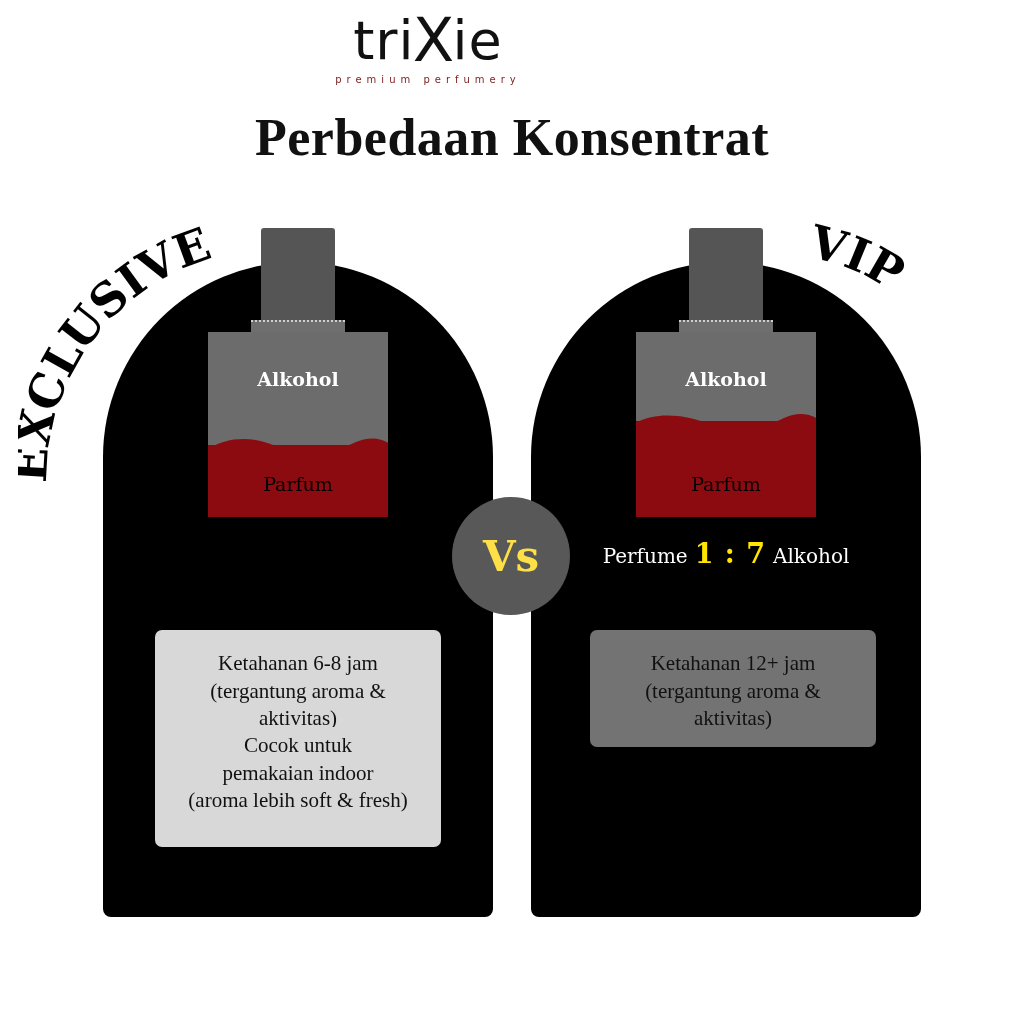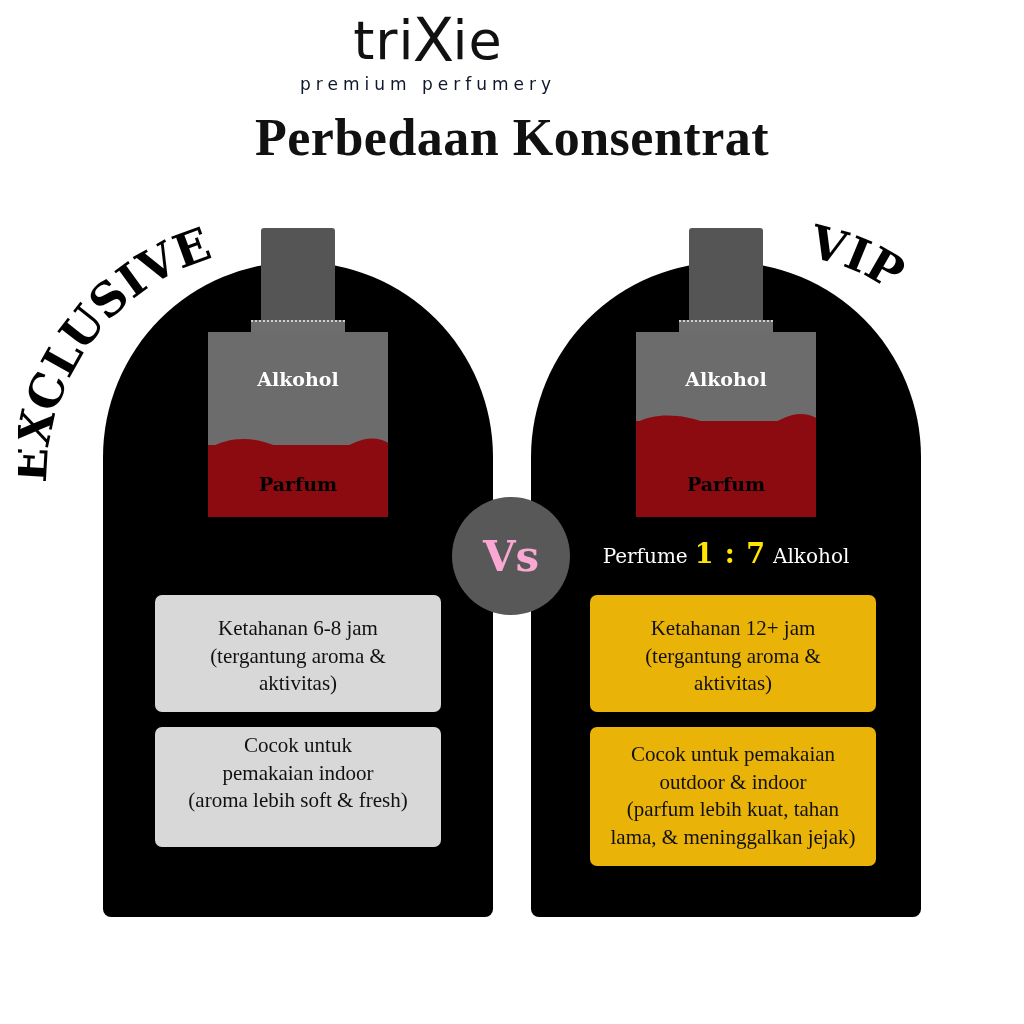--- a/index.html
+++ b/index.html
@@ -37,23 +37,23 @@
     font-weight: 400;
   }
   .brand-word .x-mark {
     display: inline-block;
     color: #111111;
     transform: scale(1.12);
   }
   .brand-sub {
     margin-top: 6px;
     font-family: "DejaVu Sans", sans-serif;
-    font-size: 17px;
+    font-size: 10px;
     letter-spacing: 5px;
-    color: #0f172a;
+    color: #7f1d1d;
   }
 
   
   .page-title {
     position: absolute;
     top: 108px;
     left: 0;
     width: 1024px;
     text-align: center;
     font-family: Liberation Serif, serif;
@@ -133,21 +133,21 @@
     font-size: 19px;
   }
   .label-parfum {
     position: absolute;
     bottom: 22px;
     left: 0;
     width: 180px;
     text-align: center;
     color: #000000;
     font-family: "DejaVu Serif", serif;
-    font-weight: 700;
+    font-weight: 400;
     font-size: 19px;
   }
 
   
   .ratio {
     position: absolute;
     top: 538px;
     width: 300px;
     text-align: center;
     color: #ffffff;
@@ -167,21 +167,21 @@
 
   
   .vs-badge {
     position: absolute;
     left: 452px;
     top: 497px;
     width: 118px;
     height: 118px;
     border-radius: 50%;
     background: #585858;
-    color: #f9a8d4;
+    color: #fde047;
     display: flex;
     align-items: center;
     justify-content: center;
     font-family: "DejaVu Serif", serif;
     font-weight: 700;
     font-size: 42px;
     z-index: 6;
   }
 
   
@@ -191,24 +191,24 @@
     border-radius: 7px;
     text-align: center;
     color: #111111;
     font-family: "Liberation Serif", serif;
     font-size: 21px;
     line-height: 1.32;
     padding: 14px 10px;
     box-sizing: border-box;
   }
   .card.grey  { background: #d8d8d8; }
-  .card.white { background: #eab308; }
+  .card.white { background: #737373; }
   .card.left  { left: 155px; }
   .card.right { left: 590px; }
-  .card.row1  { top: 595px; }
+  .card.row1  { top: 630px; }
   .card.row2  { top: 727px; }
   .card.row2.left  { padding-top: 5px; min-height: 120px; }
   .card.row2.right { min-height: 120px; }
   .card.row1.left  { min-height: 108px; padding-top: 20px; }
   .card.row1.right { min-height: 108px; padding-top: 20px; }
 
   
   .corner-word {
     position: absolute;
     font-family: "DejaVu Serif", serif;
@@ -289,15 +289,14 @@
   <div class="ratio right">
     <span>Perfume</span><span class="num">1 : 7</span><span>Alkohol</span>
   </div>
 
   <div class="vs-badge">Vs</div>
 
   <div class="card grey left row1">Ketahanan 6-8 jam<br>(tergantung aroma &amp;<br>aktivitas)</div>
   <div class="card grey left row2">Cocok untuk<br>pemakaian indoor<br>(aroma lebih soft &amp; fresh)</div>
 
   <div class="card white right row1">Ketahanan 12+ jam<br>(tergantung aroma &amp;<br>aktivitas)</div>
-  <div class="card white right row2">Cocok untuk pemakaian<br>outdoor &amp; indoor<br>(parfum lebih kuat, tahan<br>lama, &amp; meninggalkan jejak)</div>
 
 </div>
 
 </body></html>

